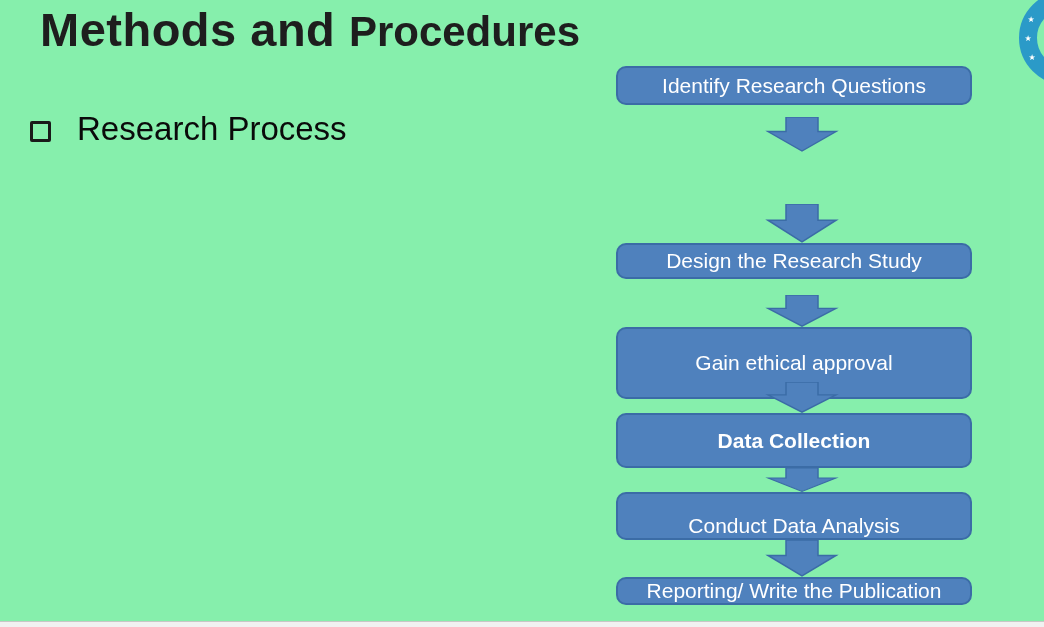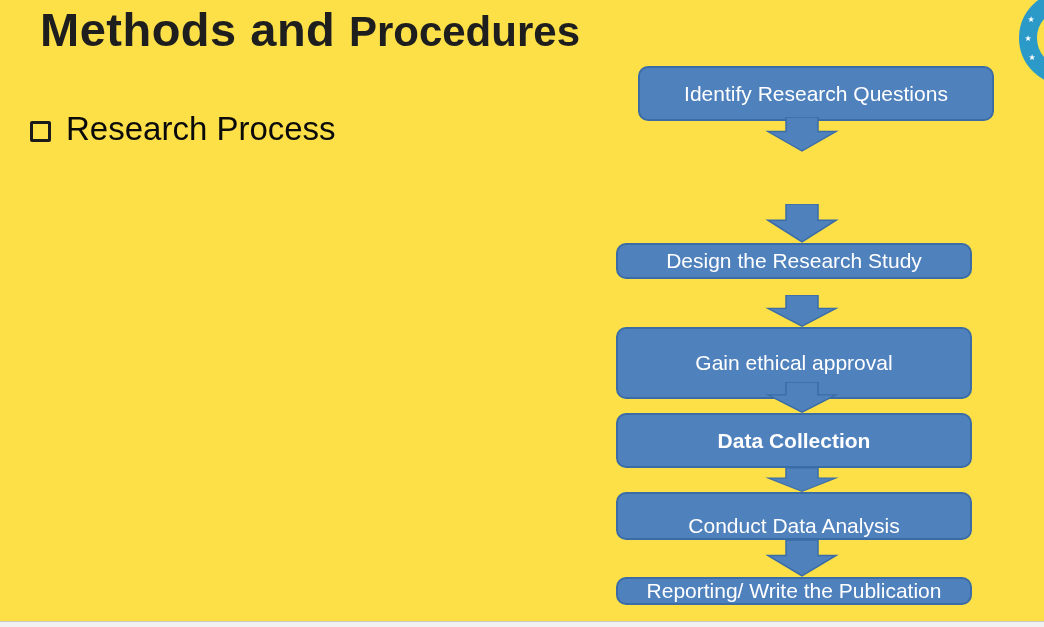--- a/index.html
+++ b/index.html
@@ -3,21 +3,21 @@
 <meta charset="utf-8">
 <style>
   * { margin: 0; padding: 0; box-sizing: border-box; }
   html, body { background: #ffffff; }
   body { font-family: "Liberation Sans", sans-serif; }
 
   .slide {
     position: relative;
     width: 1044px;
     height: 627px;
-    background: #fde047;
+    background: #86efac;
     overflow: hidden;
   }
 
   .title {
     position: absolute;
     left: 40px;
     top: 2px;
     white-space: nowrap;
     color: #1e1e1e;
   }
@@ -30,21 +30,21 @@
     font-size: 42px;
     font-weight: 700;
   }
 
   .bullet-row {
     position: absolute;
     left: 30px;
     top: 110px;
     display: flex;
     align-items: center;
-    gap: 15px;
+    gap: 26px;
   }
   .square-bullet {
     width: 21px;
     height: 21px;
     border: 3px solid #1a1a1a;
     border-radius: 2px;
     margin-top: 5px;
     flex: 0 0 auto;
   }
   .bullet-label {
@@ -109,21 +109,21 @@
     <span class="bullet-label">Research Process</span>
   </div>
 
   <svg class="corner-logo" viewBox="0 0 26 96" xmlns="http://www.w3.org/2000/svg">
     <circle cx="48" cy="38" r="38" fill="none" stroke="#2b9ac8" stroke-width="18"></circle>
     <text x="13" y="22" font-size="8" fill="#ffffff" text-anchor="middle">★</text>
     <text x="10" y="41" font-size="8" fill="#ffffff" text-anchor="middle">★</text>
     <text x="14" y="60" font-size="8" fill="#ffffff" text-anchor="middle">★</text>
   </svg>
 
-  <div class="flow-step" style="top:66px;height:55px;margin-left:22px;">
+  <div class="flow-step" style="top:66px;height:39px;">
     <span class="step-label">Identify Research Questions</span>
   </div>
 
   <div class="flow-arrow" style="top:117px;height:35px;">
     <svg viewBox="0 0 84 36" preserveAspectRatio="none">
       <polygon points="26,0 58,0 58,15 76,15 42,35 8,15 26,15" fill="#4f81bd" stroke="#3b6ca6" stroke-width="1.5"></polygon>
     </svg>
   </div>
 
 

